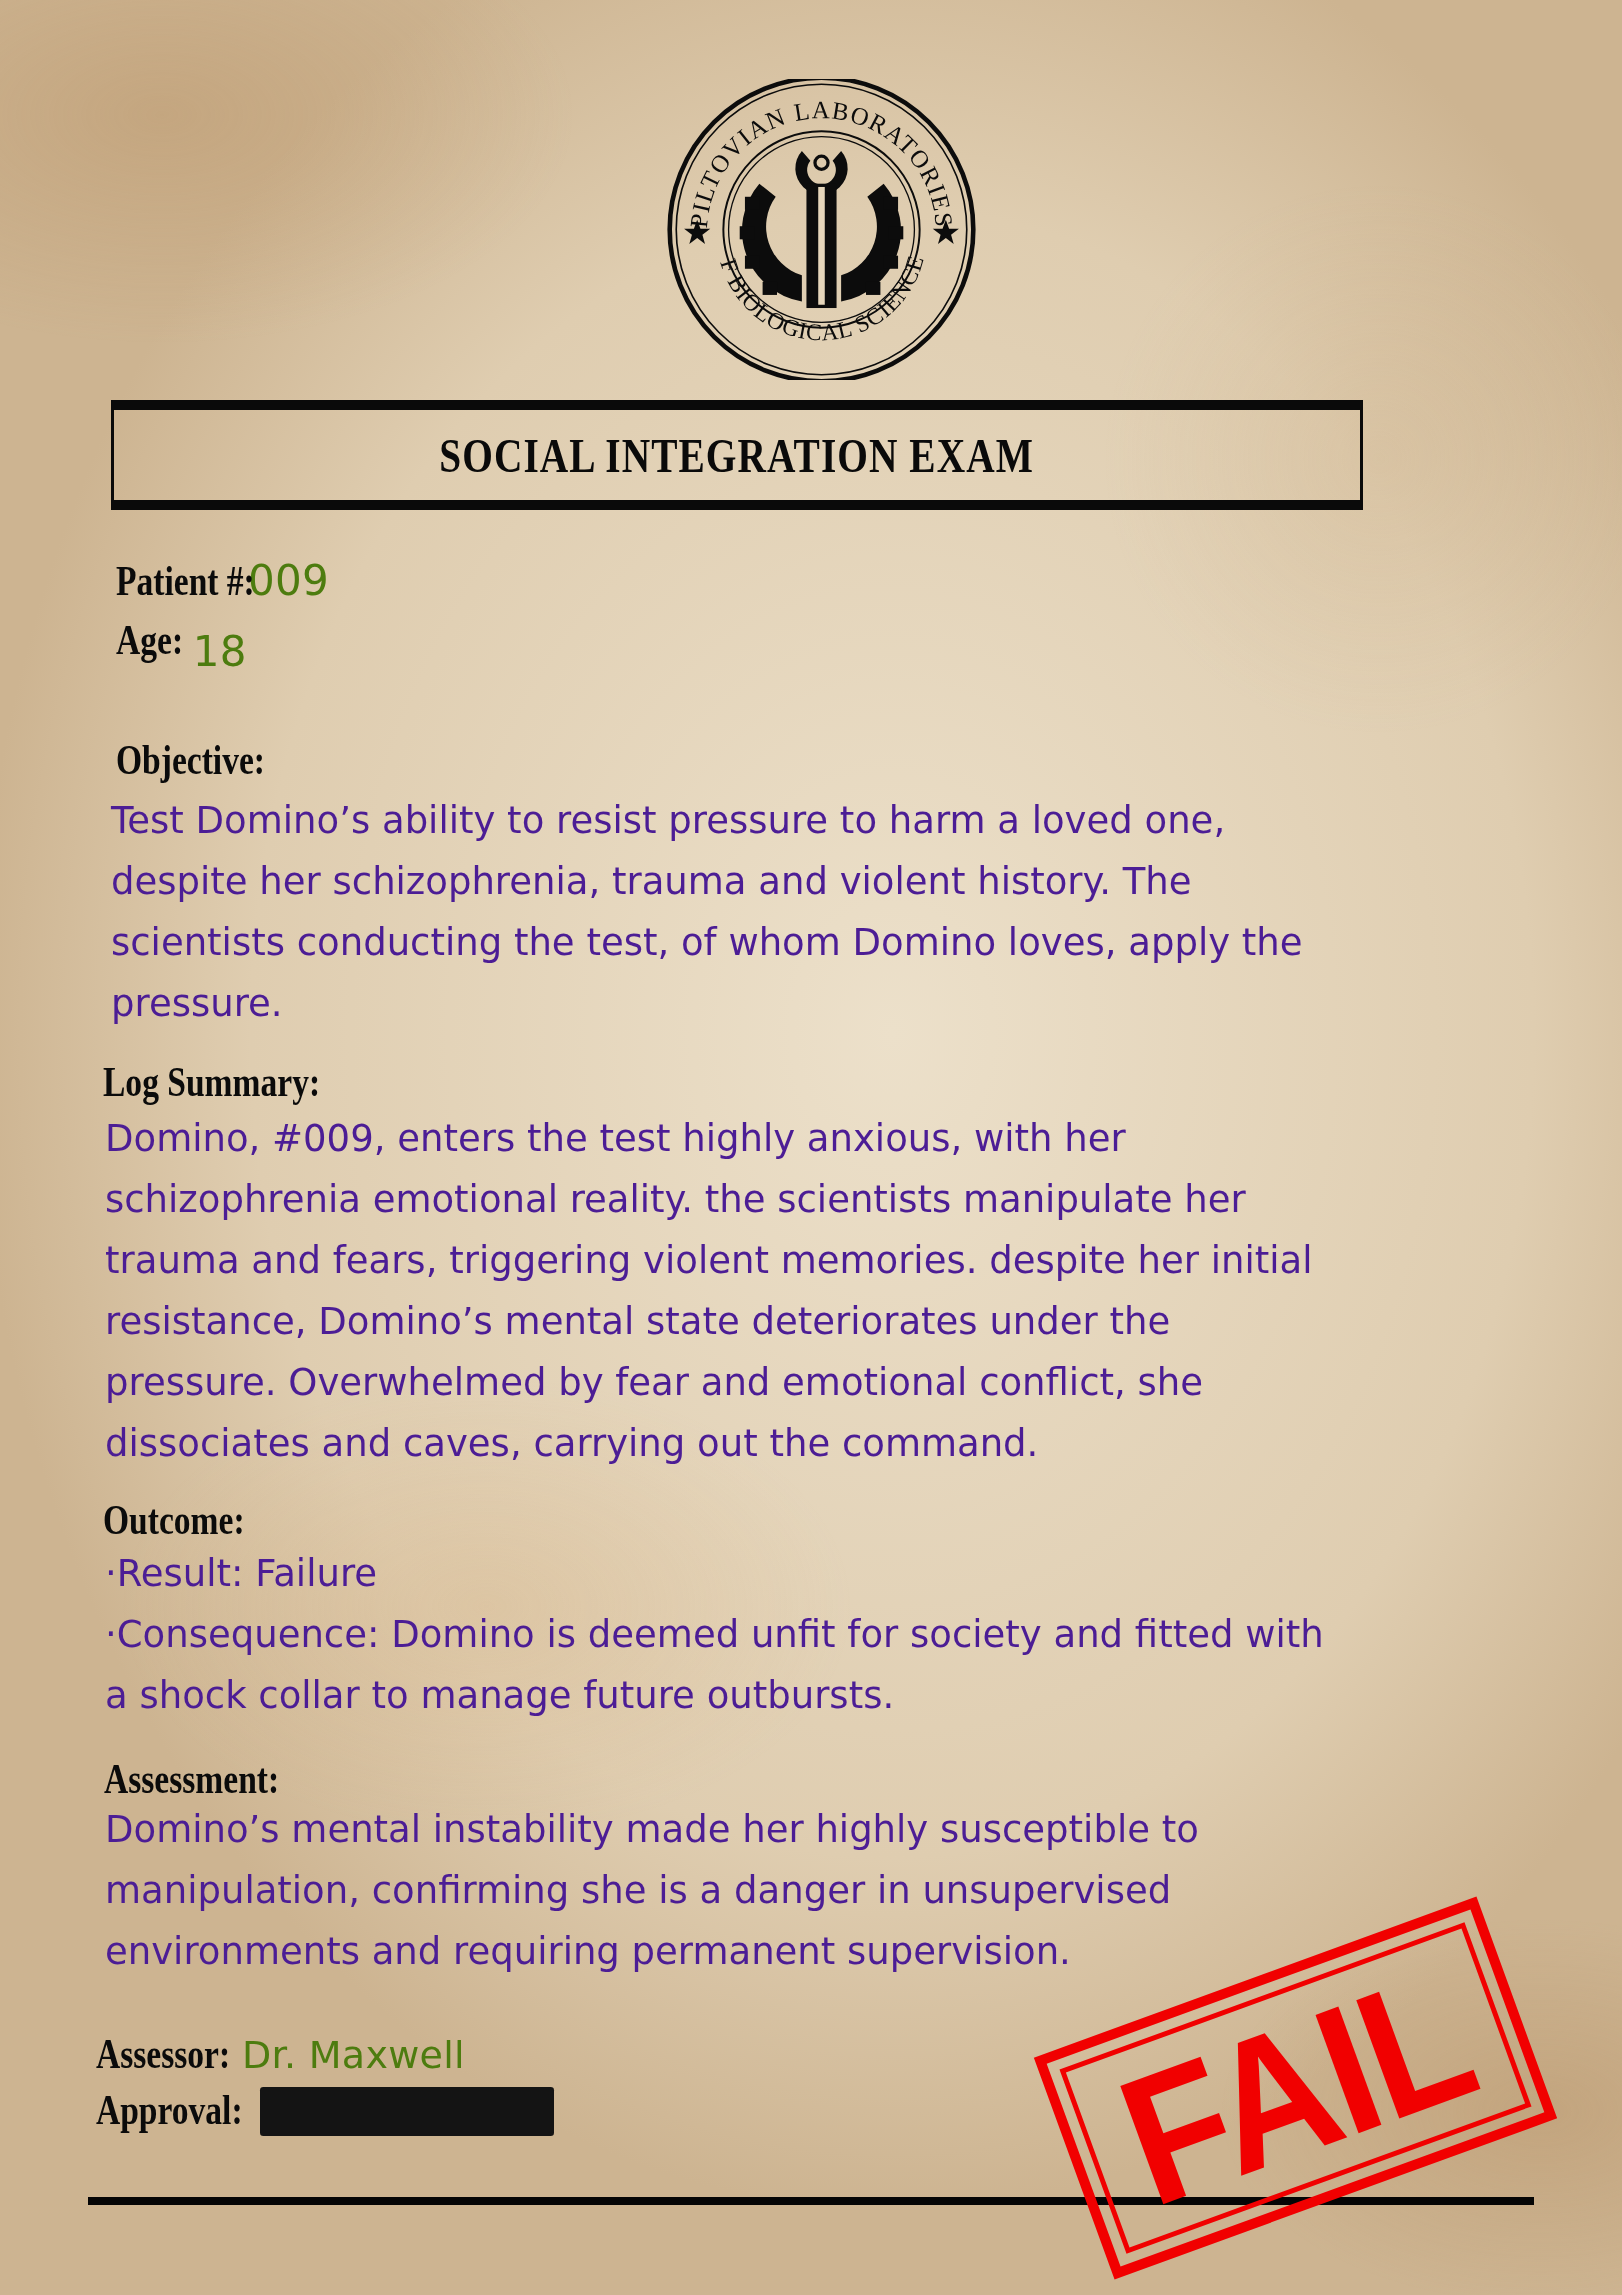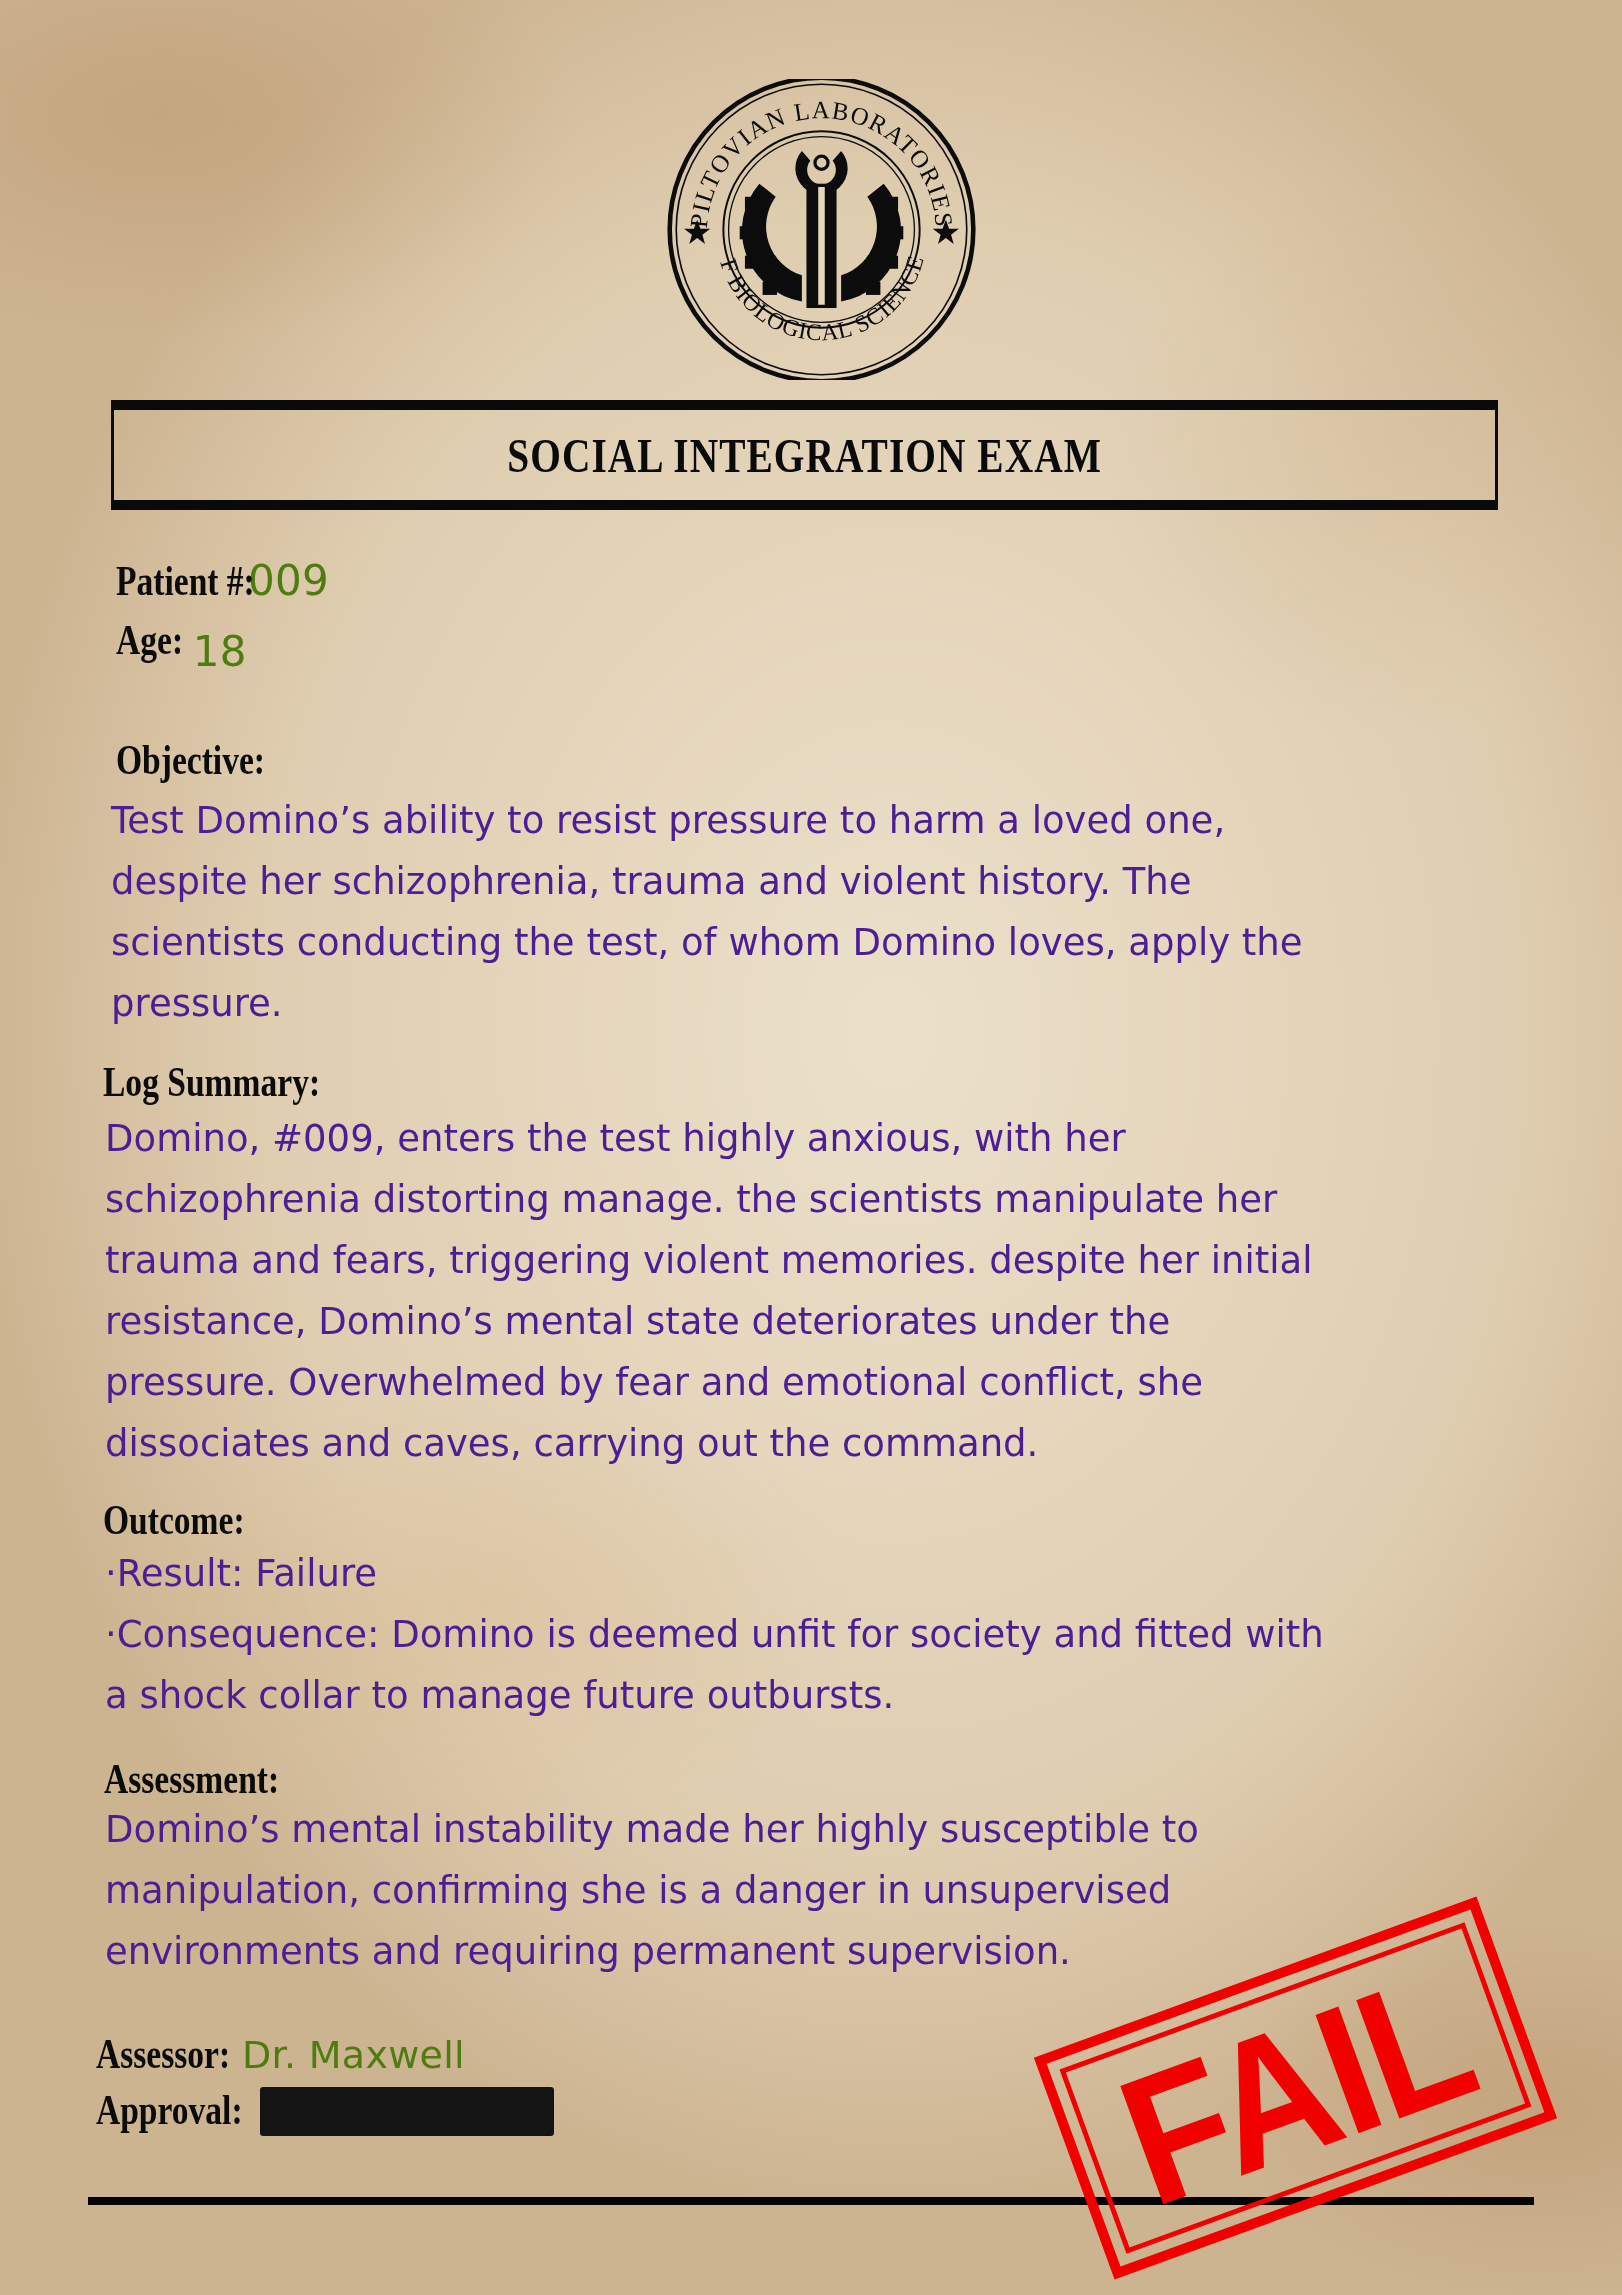--- a/index.html
+++ b/index.html
@@ -9,21 +9,21 @@
       radial-gradient(ellipse 589px 327px at 10% 5%, rgba(180,140,95,0.35), transparent 70%),
       radial-gradient(ellipse 458px 275px at 95% 92%, rgba(175,135,90,0.35), transparent 70%),
       radial-gradient(ellipse 393px 393px at 85% 20%, rgba(200,170,130,0.25), transparent 70%),
       radial-gradient(ellipse 523px 327px at 30% 70%, rgba(210,170,120,0.25), transparent 70%),
       radial-gradient(ellipse 916px 1178px at 55% 45%, #ece0ca, #dfcdb0 70%, #cdb491 100%);
     font-family: "Liberation Sans", sans-serif;
     color: #111;
   }
   .seal { position: absolute; left: 661px; top: 79px; width: 321px; height: 301px; }
   .title-box {
-    position: absolute; left: 111px; top: 400px; width: 1387px; height: 110px;
+    position: absolute; left: 111px; top: 400px; width: 1252px; height: 110px;
     border-top: 10.5px solid #0a0a0a; border-bottom: 10.5px solid #0a0a0a;
     border-left: 3.9px solid #0a0a0a; border-right: 3.9px solid #0a0a0a;
     box-sizing: border-box;
     display: flex; align-items: center; justify-content: center;
   }
   .title-text {
     font-family: "Liberation Serif", serif; font-weight: bold;
     font-size: 48px; letter-spacing: 1.3px;
     transform: scaleX(0.82); transform-origin: center;
     color: #0a0a0a;
@@ -132,21 +132,21 @@
   <span class="ln">despite her schizophrenia, trauma and violent history. The</span>
   <span class="ln">scientists conducting the test, of whom Domino loves, apply the</span>
   <span class="ln">pressure.</span>
 </div>
 
 <div class="hdr" style="left:103px; top:1057px;">
   <span class="label">Log Summary:</span>
 </div>
 <div class="para" style="top:1108px;">
   <span class="ln">Domino, #009, enters the test highly anxious, with her</span>
-  <span class="ln">schizophrenia distorting manage. the scientists manipulate her</span>
+  <span class="ln">schizophrenia emotional reality. the scientists manipulate her</span>
   <span class="ln">trauma and fears, triggering violent memories. despite her initial</span>
   <span class="ln">resistance, Domino’s mental state deteriorates under the</span>
   <span class="ln">pressure. Overwhelmed by fear and emotional conflict, she</span>
   <span class="ln">dissociates and caves, carrying out the command.</span>
 </div>
 
 <div class="hdr" style="left:103px; top:1495px;">
   <span class="label">Outcome:</span>
 </div>
 <div class="para" style="top:1543px;">

